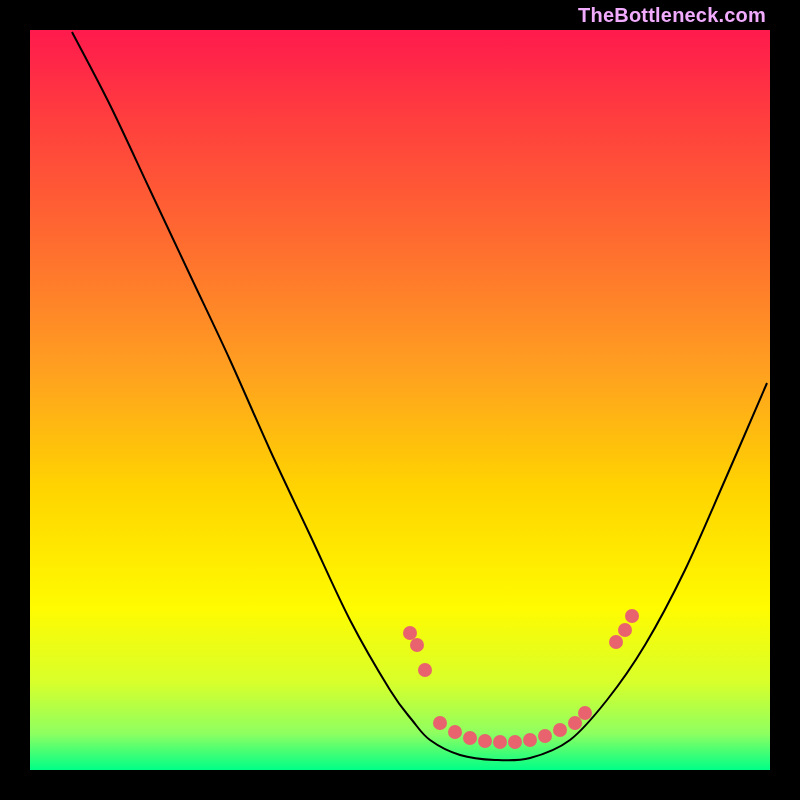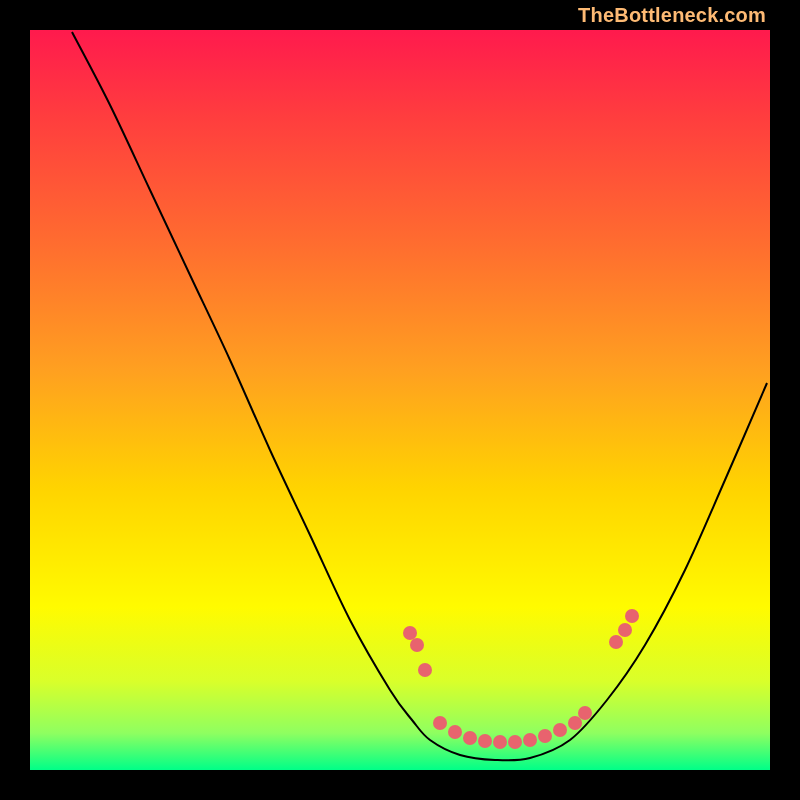--- a/index.html
+++ b/index.html
@@ -28,21 +28,21 @@
       #00ff88 100%
     );
   }
   .attribution {
     position: absolute;
     top: 4px;
     right: 34px;
     font-family: Arial, Helvetica, sans-serif;
     font-size: 20px;
     font-weight: 600;
-    color: #fdba74;
+    color: #f0abfc;
     letter-spacing: 0.2px;
   }
   svg.plot {
     position: absolute;
     left: 0;
     top: 0;
     width: 740px;
     height: 740px;
     overflow: visible;
   }

